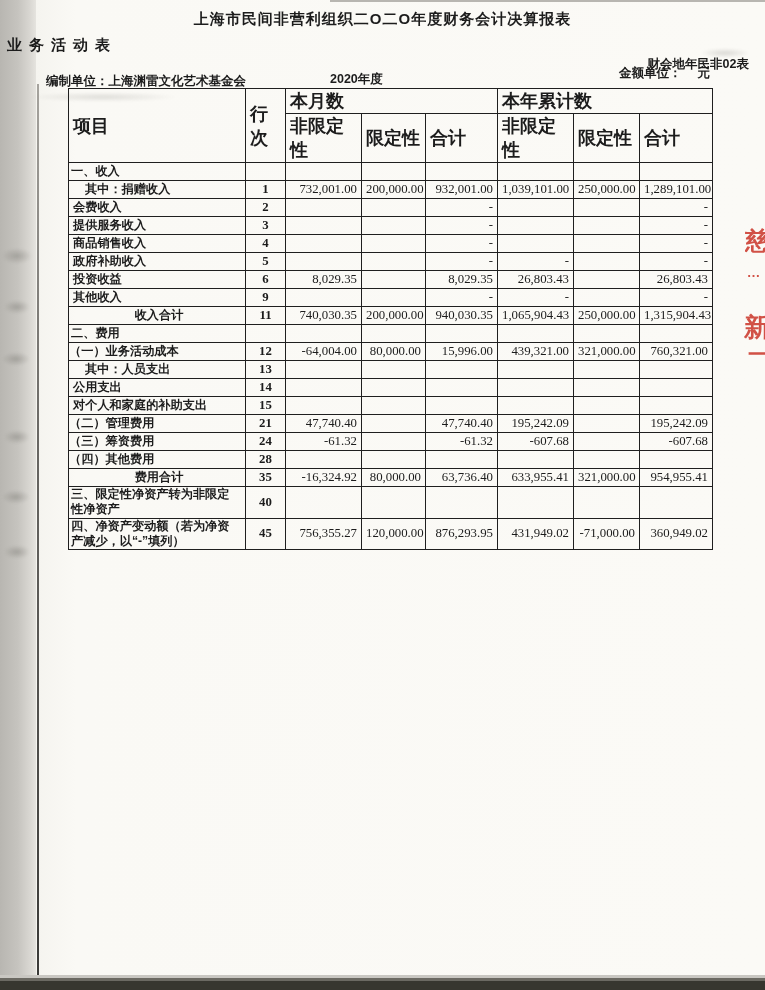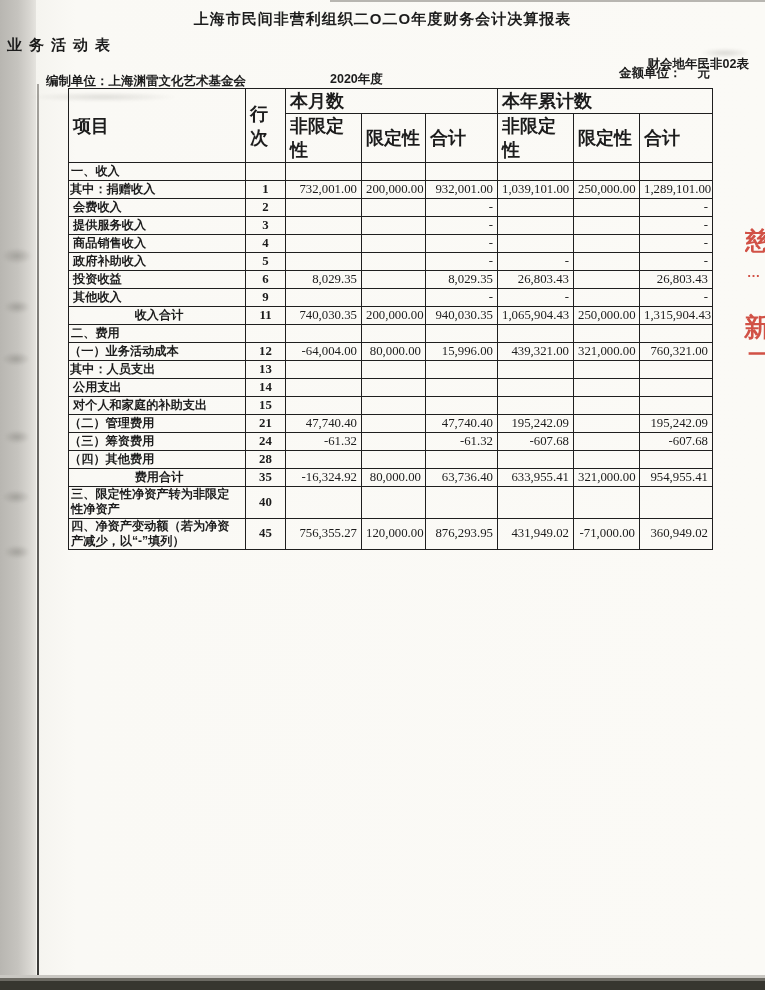--- a/index.html
+++ b/index.html
@@ -35,21 +35,21 @@
     table-layout:fixed;background:transparent;}
   table.main th,table.main td{border:1.5px solid #1f1f1f;padding:0 4px;overflow:hidden;}
   table.main thead th{font-size:18px;font-weight:700;text-align:left;}
   tr.h1{height:22px;} tr.h2{height:26px;}
   tbody tr{height:18px;}
   td.c-label{font-size:12.2px;font-weight:600;text-align:left;line-height:1.25;}
   td.c-line{font-family:"Liberation Serif",serif;font-size:12.8px;font-weight:600;text-align:center;}
   td.c-val{font-family:"Liberation Serif",serif;font-size:12.8px;font-weight:500;
     text-align:right;padding-right:5px;white-space:nowrap;}
   tr.row-section td.c-label{padding-left:2px;}
-  tr.row-prefix td.c-label{padding-left:1px;}
+  tr.row-prefix td.c-label{padding-left:16px;}
   tr.row-level1 td.c-label{padding-left:0;}
   tr.row-sub td.c-label{}
   tr.row-total td.c-label{text-align:center;padding-left:8px;}
 </style>
 </head>
 <body>
 
 <div class="paper"></div>
 
 <div class="spine-line"></div>

